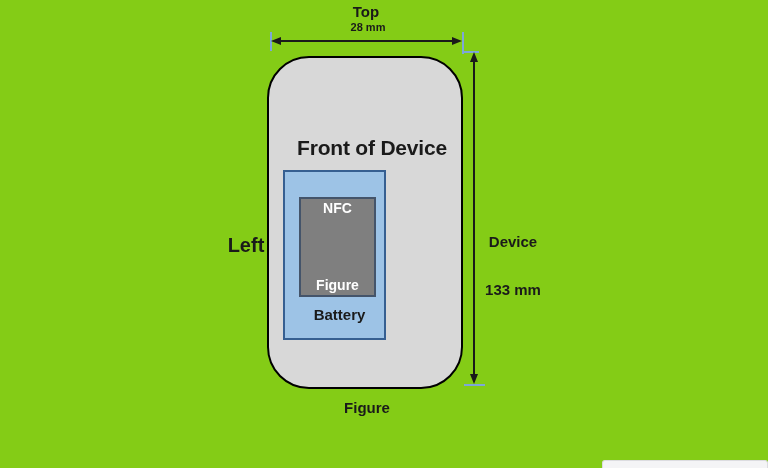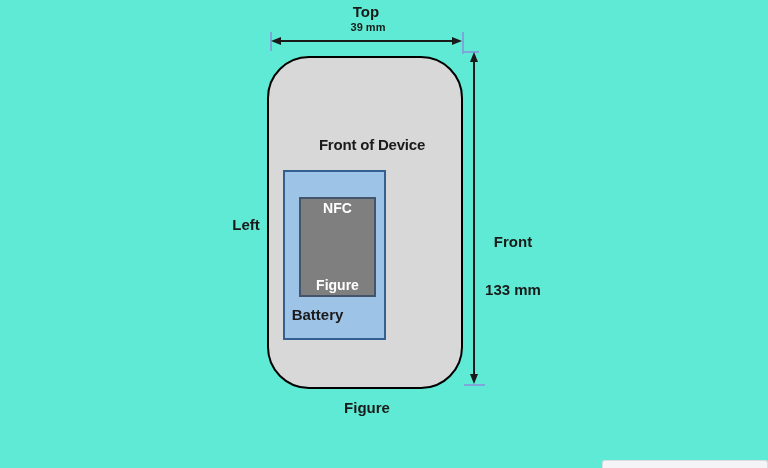--- a/index.html
+++ b/index.html
@@ -4,40 +4,40 @@
 <style>
   html, body {
     margin: 0;
     padding: 0;
     background: #ffffff;
   }
   .canvas {
     position: relative;
     width: 768px;
     height: 468px;
-    background: #5eead4;
+    background: #84cc16;
     font-family: "Liberation Sans", sans-serif;
     overflow: hidden;
     color: #1a1a1a;
   }
   .lbl {
     position: absolute;
     font-weight: bold;
     text-align: center;
     color: #1a1a1a;
     white-space: nowrap;
   }
   
   .top-label      { left: 331px; top: 3px;   width: 70px;  font-size: 15px; }
   .width-label    { left: 332px; top: 21px;  width: 72px;  font-size: 11px; }
-  .front-label    { left: 287px; top: 136px; width: 170px; font-size: 15px; letter-spacing: -0.2px; }
-  .left-label     { left: 214px; top: 216px; width: 64px;  font-size: 15px; }
+  .front-label    { left: 287px; top: 136px; width: 170px; font-size: 21px; letter-spacing: -0.2px; }
+  .left-label     { left: 214px; top: 234px; width: 64px;  font-size: 20px; }
   .right-label    { left: 481px; top: 233px; width: 64px;  font-size: 15px; }
   .height-label   { left: 481px; top: 281px; width: 64px;  font-size: 15px; }
-  .battery-label  { left: 266px; top: 306px; width: 103px; font-size: 15px; }
+  .battery-label  { left: 288px; top: 306px; width: 103px; font-size: 15px; }
   .bottom-label   { left: 332px; top: 399px; width: 70px;  font-size: 15px; }
   .fig-number     { left: 284px; top: 421px; width: 192px; font-size: 14.5px; }
   .fig-title      { left: 254px; top: 438px; width: 252px; font-size: 14.5px; }
 
   
   .device {
     position: absolute;
     left: 267px; top: 56px;
     width: 196px; height: 333px;
     box-sizing: border-box;
@@ -127,40 +127,40 @@
     border-radius: 3px 3px 0 0;
   }
 </style>
 </head>
 <body>
 
 <div class="canvas">
 
   <div class="lbl top-label">Top</div>
 
-  <div class="lbl width-label">39 mm</div>
+  <div class="lbl width-label">28 mm</div>
   <div class="tick tick-top-left"></div>
   <div class="tick tick-top-right"></div>
   <div class="dim-line-h"></div>
   <div class="arrowhead ah-left"></div>
   <div class="arrowhead ah-right"></div>
 
   <div class="device"></div>
   <div class="lbl front-label">Front of Device</div>
 
   <div class="battery"></div>
 
   <div class="antenna">
     <span>NFC</span>
     <span>Figure</span>
   </div>
   <div class="lbl battery-label">Battery</div>
 
   <div class="lbl left-label">Left</div>
-  <div class="lbl right-label">Front</div>
+  <div class="lbl right-label">Device</div>
 
   <div class="lbl height-label">133 mm</div>
   <div class="tick tick-elbow-h"></div>
   <div class="tick tick-bottom"></div>
   <div class="dim-line-v"></div>
   <div class="arrowhead ah-up"></div>
   <div class="arrowhead ah-down"></div>
 
   <div class="lbl bottom-label">Figure</div>
 

